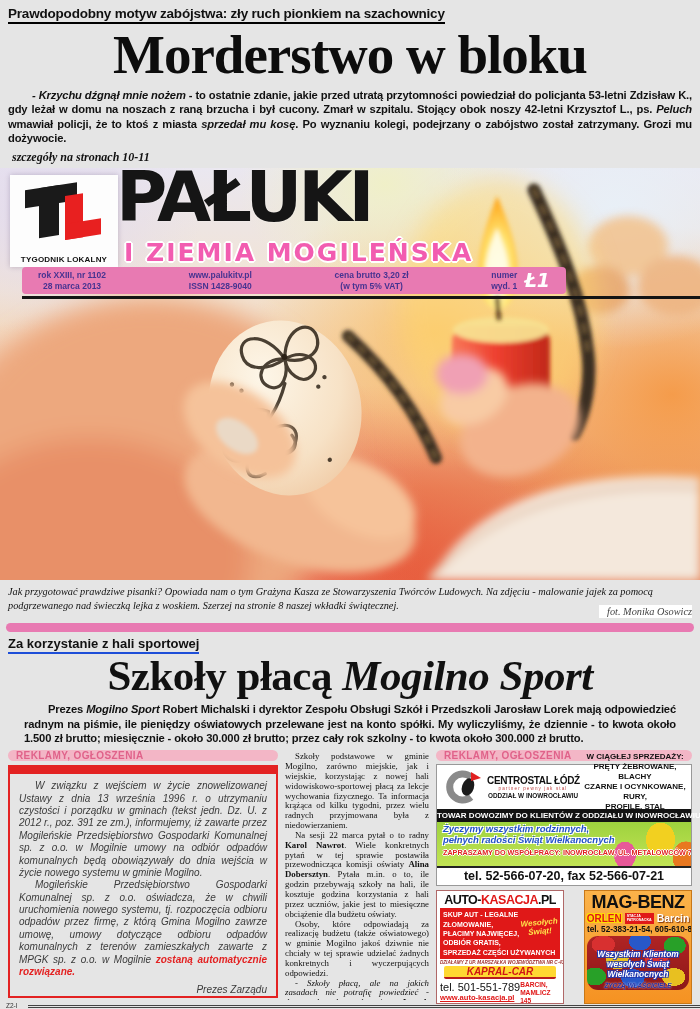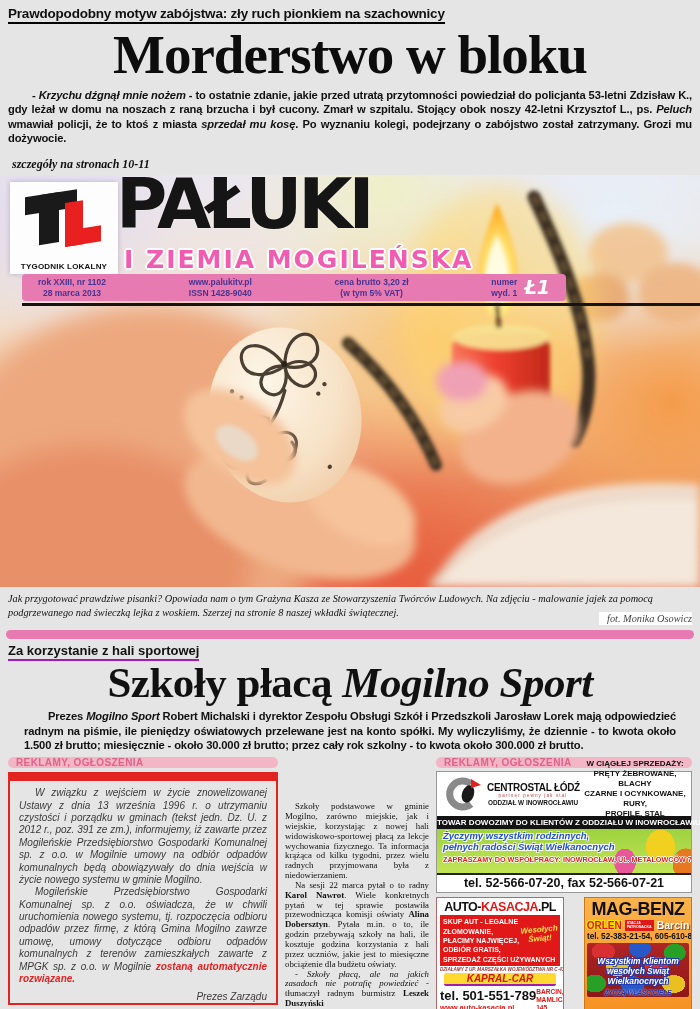--- a/index.html
+++ b/index.html
@@ -5,21 +5,21 @@
   * { box-sizing: border-box; }
   html,body { margin:0; padding:0; background:#fff; }
   body { width:700px; font-family:"Liberation Sans",sans-serif; color:#111; }
   .page { width:700px; height:1009px; overflow:hidden; position:relative; background:#e5e5e5; }
 
   
   .kicker { margin:6px 8px 0; font-size:13.5px; font-weight:bold; letter-spacing:-0.2px; }
   .kicker span { display:inline-block; border-bottom:2px solid #000; padding-bottom:1px; }
   .headline1 { font-family:"Liberation Serif",serif; font-weight:bold; font-size:55px; line-height:1.0;
                text-align:center; margin:3px 0 0; letter-spacing:-1px; color:#0d0d0d; }
-  .lead { margin:6px 8px 12px; font-size:11.2px; font-weight:bold; text-align:justify; line-height:1.28;
+  .lead { margin:6px 8px 5px; font-size:11.2px; font-weight:bold; text-align:justify; line-height:1.28;
           letter-spacing:-0.15px; text-indent:24px; }
   .lead .it, .it { font-style:italic; }
   .b { font-weight:bold; }
   .details-ref { margin:0 12px; text-align:left; font-family:"Liberation Serif",serif;
                  font-style:italic; font-weight:bold; font-size:12px; }
 
   
   .hero { position:relative; width:700px; height:412px; margin-top:3px; overflow:hidden;
     background:
       radial-gradient(ellipse 260px 200px at 88% 10%, rgba(232,240,248,.95), rgba(232,240,248,0) 70%),
@@ -53,21 +53,21 @@
   .bar-underline { position:absolute; left:22px; top:128px; width:678px; height:3px; background:#141414; }
 
   
   .caption-row { position:relative; padding:5px 8px 2px; font-family:"Liberation Serif",serif;
                  font-style:italic; font-size:10.3px; line-height:1.32; min-height:40px; }
   .caption-credit { position:absolute; right:8px; bottom:2px; background:#fff; padding-left:8px; color:#444; }
   .pink-divider { margin:3px 6px; height:9px; background:#e87ab2; border-radius:5px; }
 
   
   .kicker2 { margin:4px 8px 0; font-size:13px; font-weight:bold; }
-  .kicker2 span { display:inline-block; border-bottom:2px solid #a21caf; padding-bottom:1px; }
+  .kicker2 span { display:inline-block; border-bottom:2px solid #1d4ed8; padding-bottom:1px; }
   .headline2 { font-family:"Liberation Serif",serif; font-weight:bold; font-size:43px; line-height:1.02;
                text-align:center; margin:0 0; letter-spacing:-0.5px; }
   .lead2 { margin:4px 24px 0; font-size:11.2px; font-weight:bold; text-align:justify; line-height:1.28;
            letter-spacing:-0.15px; text-indent:24px; }
 
   
   .columns { display:flex; gap:7px; margin:5px 8px 0; height:250px; }
   .col-left { width:270px; }
   .col-mid { flex:1; overflow:hidden; }
   .col-right { width:256px; }
@@ -75,21 +75,21 @@
   .rek-label { font-size:10px; font-weight:bold; color:#e0628a; letter-spacing:.4px; }
 
   .mpgk-box { margin-top:4px; height:233px; border:2px solid #e32222; border-top-width:9px;
               padding:6px 9px 4px; overflow:hidden; font-size:10px; color:#3b3b3b;
               text-align:justify; line-height:1.24;font-style:italic; }
   .mpgk-box p { margin:0; text-indent:16px; }
   .mpgk-red { color:#e32222; font-weight:bold; }
   .mpgk-sign { text-align:right; margin-top:5px; line-height:1.3; text-indent:0; }
 
   .body-col { font-family:"Liberation Serif",serif; font-size:8.8px; line-height:1.12;
-              text-align:justify; padding-top:2px;margin-top:43px; }
+              text-align:justify; padding-top:2px; }
   .body-col p { margin:0; text-indent:10px; }
 
   
   .cs-ad { margin-top:3px; border:1px solid #999; background:#fff; }
   .cs-top { display:flex; align-items:center; gap:4px; padding:3px 4px; height:44px; }
   .cs-brandblock { width:92px; text-align:center; line-height:1.1; }
   .cs-brand { font-size:10px; font-weight:bold; letter-spacing:-0.3px; white-space:nowrap; }
   .cs-tagline { font-size:4.6px; color:#c04848; letter-spacing:1.1px; white-space:nowrap; }
   .cs-branch { font-size:6.4px; font-weight:bold; margin-top:1px; white-space:nowrap; }
   .cs-offer { flex:1; text-align:center; font-size:8px; font-weight:bold; line-height:1.25; }
@@ -113,37 +113,37 @@
   .ak-brand { text-align:center; font-size:12.5px; font-weight:bold; letter-spacing:-0.5px; white-space:nowrap; }
   .ak-red { color:#e01818; }
   .ak-offerbox { position:relative; background:#e01818; color:#fff; font-size:7px; font-weight:bold;
                  padding:2px 3px; line-height:1.35; margin-top:1px; }
   .ak-wish { position:absolute; right:2px; top:11px; color:#ffe24a; font-style:italic; font-weight:bold;
              font-size:8px; text-align:center; line-height:1.1; transform:rotate(-5deg); }
   .ak-license { font-size:4.6px; font-weight:bold; font-style:italic; color:#a03030; text-align:center;
                 margin-top:1px; white-space:nowrap; }
   .ak-kapral { margin:1px auto 0; width:94%; background:#ffd832; color:#d01414; font-weight:bold;
                font-style:italic; text-align:center; font-size:10px; border-radius:2px;
-               border-bottom:2px solid #a21caf; }
+               border-bottom:2px solid #b91c1c; }
   .ak-bottom { display:flex; justify-content:space-between; margin-top:2px; }
-  .ak-tel { font-size:13px; font-weight:bold; white-space:nowrap; }
+  .ak-tel { font-size:11px; font-weight:normal; white-space:nowrap; }
   .ak-city { font-size:6.6px; font-weight:bold; color:#e01818; line-height:1.2; text-align:left; }
   .ak-site { font-size:7.6px; font-weight:bold; color:#e01818; text-decoration:underline; }
 
   .mb-ad { flex:1; background:linear-gradient(180deg,#fbb34a,#f59222); border:1px solid #c87818;
            padding:2px; text-align:center; position:relative; overflow:hidden; }
   .mb-brand { font-size:18px; font-weight:900; letter-spacing:-0.5px; color:#101010; line-height:1.05; }
   .mb-row { display:flex; align-items:center; justify-content:center; gap:3px; }
   .mb-orlen { color:#e01818; font-weight:900; font-size:10px;
               text-shadow:1px 1px 0 #ffe000,-1px -1px 0 #ffe000,1px -1px 0 #ffe000,-1px 1px 0 #ffe000; }
   .mb-station { background:#e01818; color:#fff; font-size:3.6px; font-weight:bold; padding:1px 2px;
                 line-height:1.25; text-align:left; }
   .mb-city { color:#fff; font-weight:bold; font-size:10.5px; text-shadow:1px 1px 1px #803000; }
   .mb-tel { font-size:8.2px; font-weight:bold; color:#101010; margin-top:1px; white-space:nowrap; }
-  .mb-eggs { position:relative; margin-top:2px; height:54px; border-radius:2px; overflow:hidden;
+  .mb-eggs { position:relative; margin-top:2px; height:54px; border-radius:11px; overflow:hidden;
     background:
       radial-gradient(ellipse 17px 13px at 16% 16%, #d83030 68%, rgba(0,0,0,0) 69%),
       radial-gradient(ellipse 16px 13px at 52% 10%, #2858c8 68%, rgba(0,0,0,0) 69%),
       radial-gradient(ellipse 16px 13px at 86% 18%, #28a028 68%, rgba(0,0,0,0) 69%),
       radial-gradient(ellipse 17px 13px at 30% 45%, #e8c020 68%, rgba(0,0,0,0) 69%),
       radial-gradient(ellipse 17px 13px at 68% 42%, #d83030 68%, rgba(0,0,0,0) 69%),
       radial-gradient(ellipse 16px 13px at 8% 75%, #28a028 68%, rgba(0,0,0,0) 69%),
       radial-gradient(ellipse 17px 13px at 45% 78%, #2858c8 68%, rgba(0,0,0,0) 69%),
       radial-gradient(ellipse 17px 13px at 85% 76%, #e8c020 68%, rgba(0,0,0,0) 69%),
       linear-gradient(180deg,#b02424,#8c1818); }
@@ -331,20 +331,21 @@
         <div class="mpgk-sign">
           <div>Prezes Zarządu</div>
           <div>Artur Lorczak</div>
         </div>
       </div>
     </div>
 
     <div class="col-mid body-col">
       <p>Szkoły podstawowe w gminie Mogilno, zarówno miejskie, jak i wiejskie, korzystając z nowej hali widowiskowo-sportowej płacą za lekcje wychowania fizycznego. Ta informacja krążąca od kilku tygodni, przez wielu radnych przyjmowana była z niedowierzaniem.</p>
       <p><span>Na sesji 22 marca pytał o to radny </span><span class="b">Karol Nawrot</span><span>. Wiele konkretnych pytań w tej sprawie postawiła przewodnicząca komisji oświaty </span><span class="b">Alina Dobersztyn</span><span>. Pytała m.in. o to, ile godzin przebywają szkoły na hali, ile kosztuje godzina korzystania z hali przez uczniów, jakie jest to miesięczne obciążenie dla budżetu oświaty.</span></p>
+      <p>Osoby, które odpowiadają za realizację budżetu (także oświatowego) w gminie Mogilno jakoś dziwnie nie chciały w tej sprawie udzielać żadnych konkretnych i wyczerpujących odpowiedzi.</p>
       <p><span class="it">- Szkoły płacą, ale na jakich zasadach nie potrafię powiedzieć - </span><span>tłumaczył radnym burmistrz </span><span class="b">Leszek Duszyński</span> </p>
     </div>
 
     <div class="col-right">
       <div class="rek-bar">
         <span class="rek-label">REKLAMY, OGŁOSZENIA</span>
       </div>
 
       <div class="cs-ad">
         <div class="cs-top">

